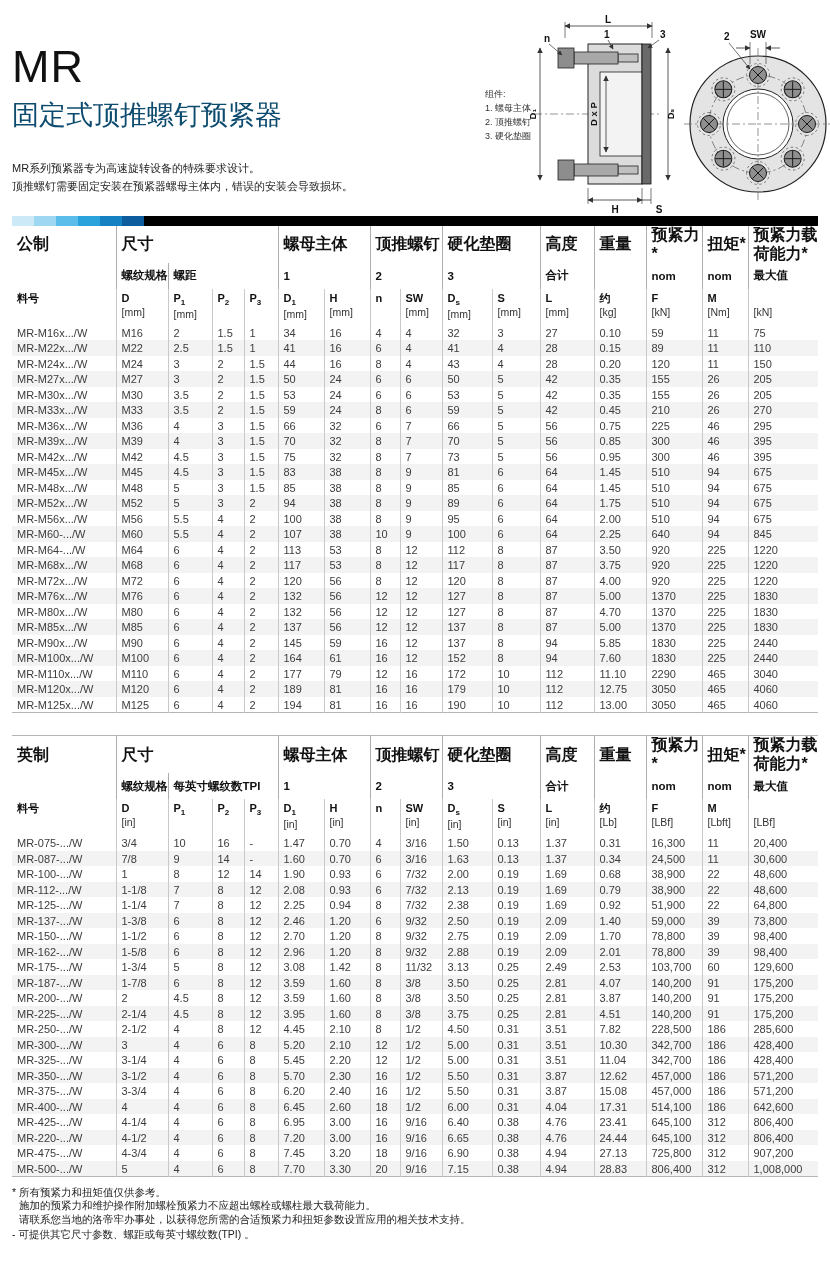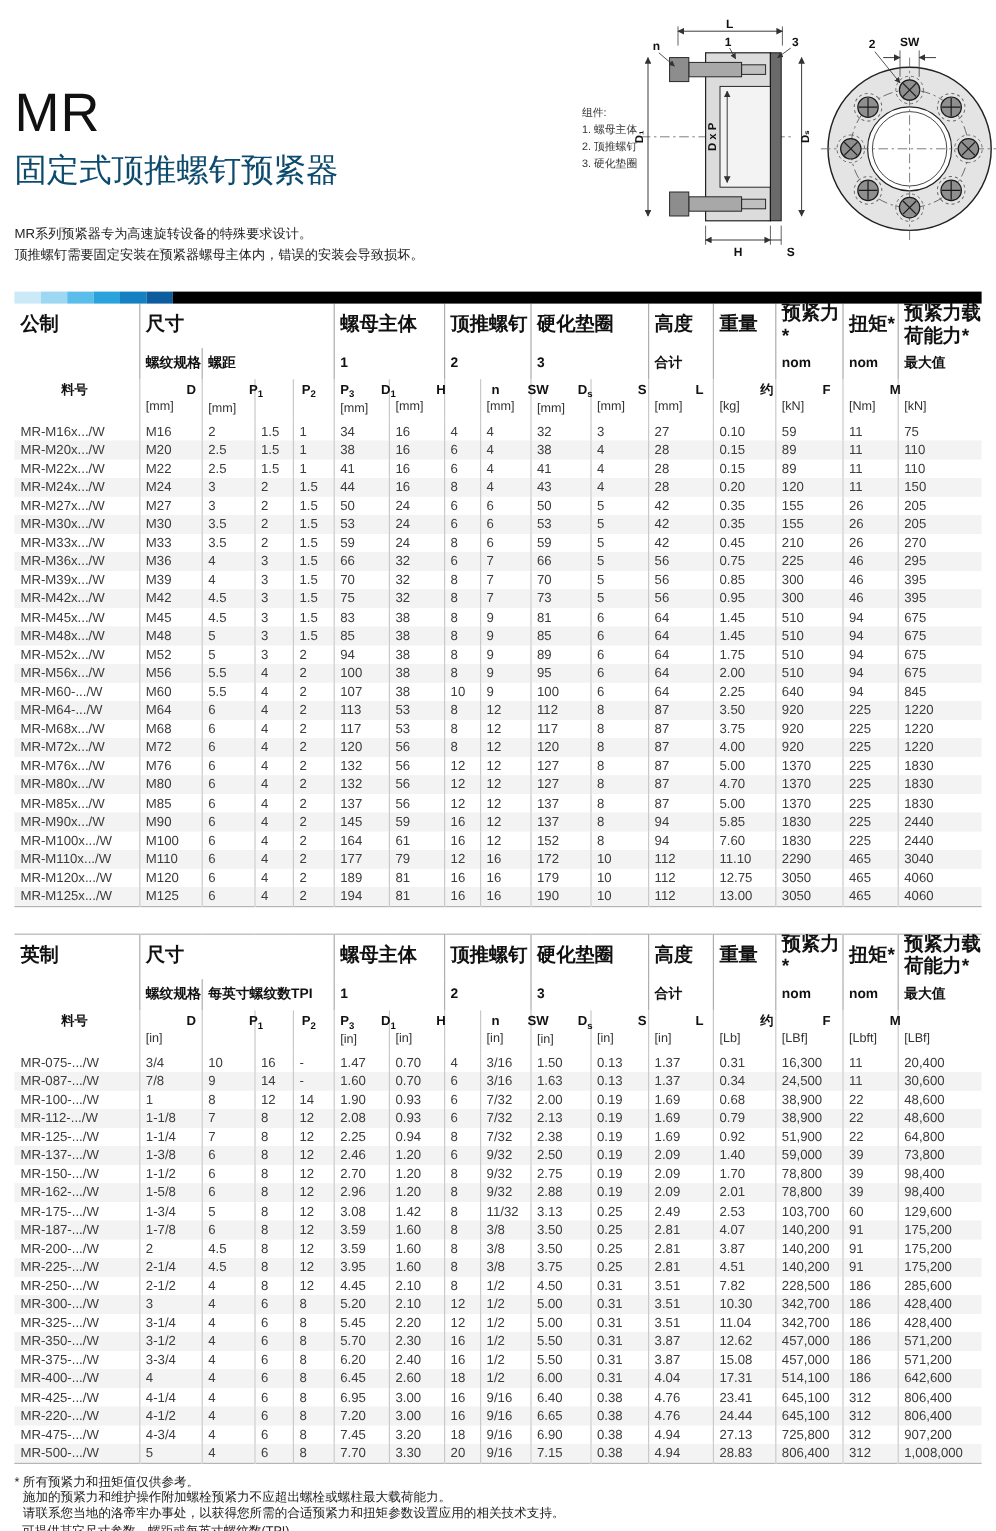--- a/index.html
+++ b/index.html
@@ -4,21 +4,21 @@
 <style>
   * { margin:0; padding:0; box-sizing:border-box; }
   body {
     width:830px; height:1276px; overflow:hidden; position:relative;
     background:#fff; color:#1a1a1a;
     font-family:"Liberation Sans","DejaVu Sans",sans-serif;
   }
   .page { position:relative; padding:0 12px; }
 
   
-  .title-block { padding-top:71px; }
+  .title-block { padding-top:44px; }
   .main-title { font-size:45px; font-weight:400; line-height:1.0; letter-spacing:1px; color:#111; }
   .sub-title { font-size:27px; font-weight:400; margin-top:8px; color:#0c4a6e; }
   .intro { margin-top:27px; font-size:11px; line-height:1.6; color:#222; }
 
   
   .diagram-area { position:absolute; top:14px; right:0; width:345px; height:202px; }
   .diagram-legend { position:absolute; left:0; top:74px; font-size:9px; line-height:1.55; color:#333; width:70px; }
   .diagram-svg { position:absolute; right:0; top:0; }
   svg text { font-family:"Liberation Sans","DejaVu Sans",sans-serif; }
 
@@ -35,21 +35,21 @@
   table.spec col.c9{width:50px} table.spec col.c10{width:48px} table.spec col.c11{width:54px}
   table.spec col.c12{width:52px} table.spec col.c13{width:56px} table.spec col.c14{width:46px}
   table.spec col.c15{width:70px}
   table.spec { border-bottom:1px solid #b5b5b5; }
   table.spec.bordered-top { border-top:1px solid #b5b5b5; }
 
   table.spec th { text-align:left; font-weight:bold; color:#111; vertical-align:middle; padding:0 0 0 5px; }
   tr.grp th { font-size:16px; height:34px; line-height:1.15; }
   tr.sub2 th { font-size:11.5px; height:26px; }
   tr.cols th { height:36px; vertical-align:top; padding-top:3px; }
-  tr.cols .lbl { font-size:11px; font-weight:bold; line-height:1.25;margin-left:34px; }
+  tr.cols .lbl { font-size:11px; font-weight:bold; line-height:1.25; }
   tr.cols .lbl sub { font-size:8px; }
   tr.cols .unit { font-size:10.5px; font-weight:normal; color:#333; line-height:1.25; }
   th.bl, td.bl { border-left:1px solid #c9c9c9; }
   th.gbl { border-left:1px solid #adadad; }
   th.ctr { text-align:center; padding-left:0; }
 
   table.spec td { font-size:11px; color:#3c3c3c; padding:2px 0 1px 5px; height:15px; line-height:12.5px; white-space:nowrap; overflow:hidden; }
   table.spec tbody tr:nth-child(even) td { background:#f3f3f3; }
 
   .table-gap { height:22px; }
@@ -301,38 +301,20 @@
           <td class="bl">4</td>
           <td class="bl">32</td>
           <td class="bl">3</td>
           <td class="bl">27</td>
           <td class="bl">0.10</td>
           <td class="bl">59</td>
           <td class="bl">11</td>
           <td class="bl">75</td>
         </tr>
         <tr>
-          <td>MR-M20x.../W</td>
-          <td class="bl">M20</td>
-          <td class="bl">2.5</td>
-          <td class="bl">1.5</td>
-          <td class="bl">1</td>
-          <td class="bl">38</td>
-          <td class="bl">16</td>
-          <td class="bl">6</td>
-          <td class="bl">4</td>
-          <td class="bl">38</td>
-          <td class="bl">4</td>
-          <td class="bl">28</td>
-          <td class="bl">0.15</td>
-          <td class="bl">89</td>
-          <td class="bl">11</td>
-          <td class="bl">110</td>
-        </tr>
-        <tr>
           <td>MR-M22x.../W</td>
           <td class="bl">M22</td>
           <td class="bl">2.5</td>
           <td class="bl">1.5</td>
           <td class="bl">1</td>
           <td class="bl">41</td>
           <td class="bl">16</td>
           <td class="bl">6</td>
           <td class="bl">4</td>
           <td class="bl">41</td>

